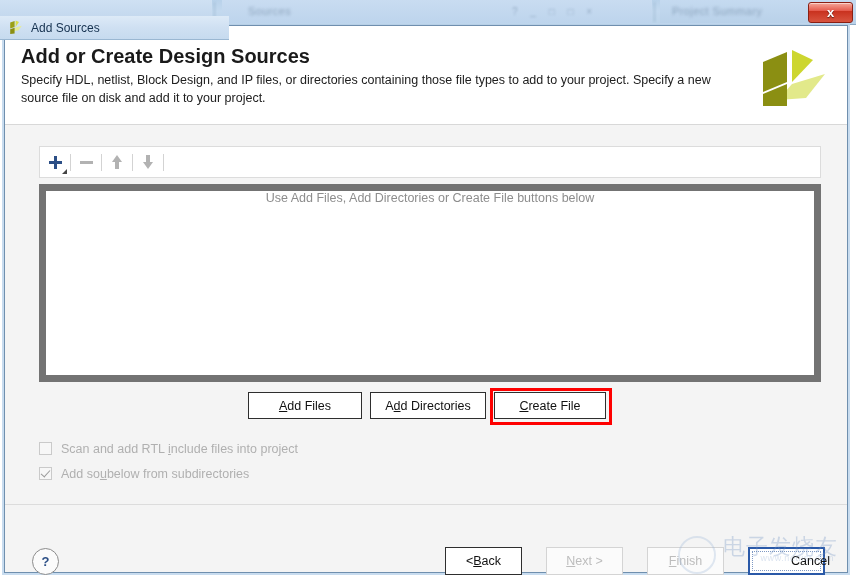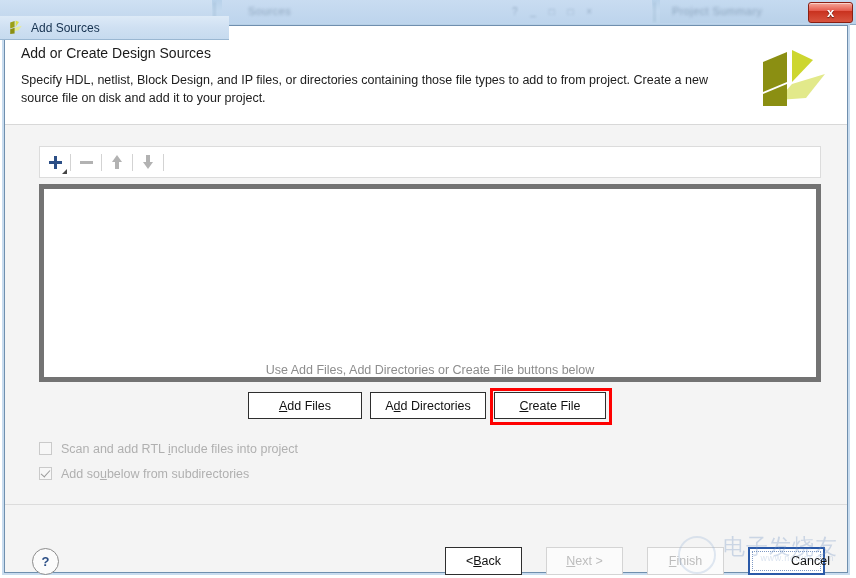--- a/index.html
+++ b/index.html
@@ -149,22 +149,22 @@
     left: 0; top: 0;
     width: 842px;
     height: 99px;
     background: #ffffff;
     border-bottom: 1px solid #d8d8d8;
     box-sizing: border-box;
   }
   #header-title {
     position: absolute;
     left: 16px; top: 19px;
-    font-size: 14px;
-    font-weight: normal;
+    font-size: 20px;
+    font-weight: bold;
     color: #1a1a1a;
   }
   #header-desc {
     position: absolute;
     left: 16px; top: 45px;
     width: 726px;
     font-size: 12.5px;
     color: #202020;
     line-height: 18px;
   }
@@ -262,24 +262,24 @@
     width: 4px; height: 8px;
     background: #b2b2b2;
   }
 
   #list-area {
     position: absolute;
     left: 0; top: 38px;
     width: 782px;
     height: 198px;
     background: #ffffff;
-    border: 5px solid #737373;
-    box-sizing: border-box;
-    display: flex;
-    align-items: flex-end;
+    border: 7px solid #737373;
+    box-sizing: border-box;
+    display: flex;
+    align-items: flex-start;
     justify-content: center;
   }
   #empty-msg {
     font-size: 12.5px;
     color: #8d8d8d;
   }
 
   
   #action-row {
     position: absolute;
@@ -480,21 +480,21 @@
     </div>
     <div id="title-text">Add Sources</div>
   </div>
 
   <div id="close-btn">x</div>
 
   <div id="dialog">
 
     <div id="header">
       <div id="header-title">Add or Create Design Sources</div>
-      <div id="header-desc">Specify HDL, netlist, Block Design, and IP files, or directories containing those file types to add to from project. Create a new source file on disk and add it to your project.</div>
+      <div id="header-desc">Specify HDL, netlist, Block Design, and IP files, or directories containing those file types to add to your project. Specify a new source file on disk and add it to your project.</div>
       <div id="logo">
         <svg width="74" height="62" viewBox="0 0 74 62">
           <polygon points="4,14 28,4 28,34 4,44" fill="#8b8f12"></polygon>
           <polygon points="33,2 54,12 33,34" fill="#cdd62f"></polygon>
           <polygon points="33,36 66,26 47,50 19,52" fill="#e2e98a"></polygon>
           <polygon points="4,46 28,36 28,58 4,58" fill="#8b8f12"></polygon>
         </svg>
       </div>
     </div>
 

